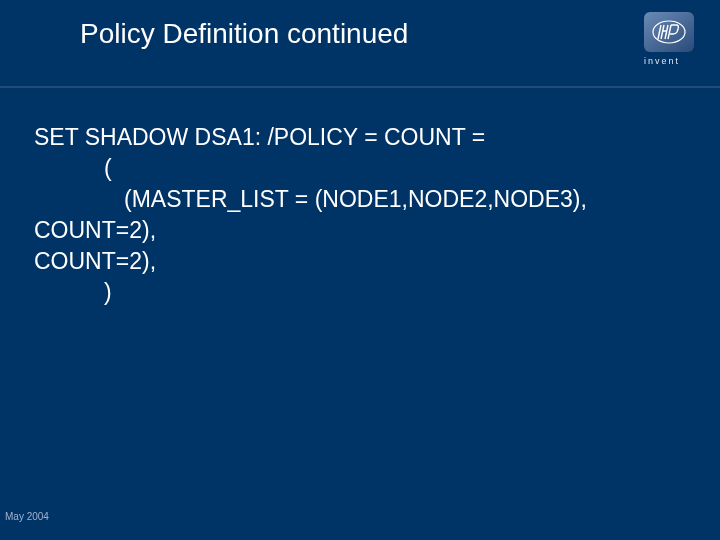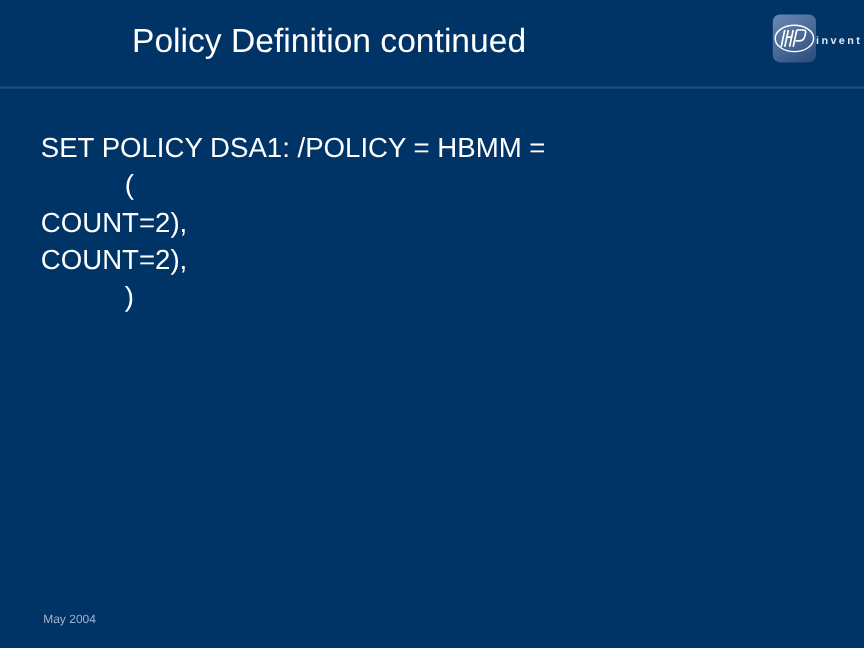--- a/index.html
+++ b/index.html
@@ -14,30 +14,29 @@
   }
   .header {
     display: flex;
     align-items: flex-start;
     padding: 12px 18px 0 0;
   }
   .title {
     flex: 1;
     font-size: 28px;
     color: #ffffff;
-    padding-left: 110px;
+    padding-left: 80px;
     padding-top: 6px;
     font-weight: normal;
   }
   .logo-box {
     width: 58px;
     display: flex;
-    flex-direction: row;
-    align-items: center;
-    font-weight: bold;
+    flex-direction: column;
+    align-items: flex-start;
   }
   .hp-logo {
     width: 50px;
     height: 40px;
     background: linear-gradient(145deg, #6a8bb5, #2a4a7a);
     border-radius: 6px;
     display: flex;
     align-items: center;
     justify-content: center;
     position: relative;
@@ -61,21 +60,21 @@
     line-height: 1.35;
     color: #ffffff;
   }
   .line { white-space: pre; }
   .indent1 { padding-left: 70px; }
   .indent2 { padding-left: 90px; }
   .indent-right { padding-left: 290px; }
   .footer {
     position: absolute;
     bottom: 18px;
-    left: 36px;
+    left: 5px;
     font-size: 10px;
     color: #9fb3cd;
   }
 </style>
 </head>
 <body>
 
 <div class="header">
   <div class="title">Policy Definition continued</div>
   <div class="logo-box">
@@ -86,20 +85,21 @@
         <path d="M20 6 L17 20 M20 6 L26 6 Q28 6 27 10 L26 13 Q25 15 22 15 L19 15" stroke="#ffffff" stroke-width="1.4" fill="none"></path>
       </svg>
     </div>
     <div class="invent">invent</div>
   </div>
 </div>
 
 <div class="divider"></div>
 
 <div class="content">
-  <div class="line">SET POLICY DSA1: /POLICY = HBMM =</div>
+  <div class="line">SET SHADOW DSA1: /POLICY = COUNT =</div>
   <div class="line indent1">(</div>
+  <div class="line indent2">(MASTER_LIST = (NODE1,NODE2,NODE3),</div>
   <div class="line">COUNT=2),</div>
   <div class="line">COUNT=2),</div>
   <div class="line indent1">)</div>
 </div>
 
 <div class="footer">May 2004</div>
 
 </body></html>

